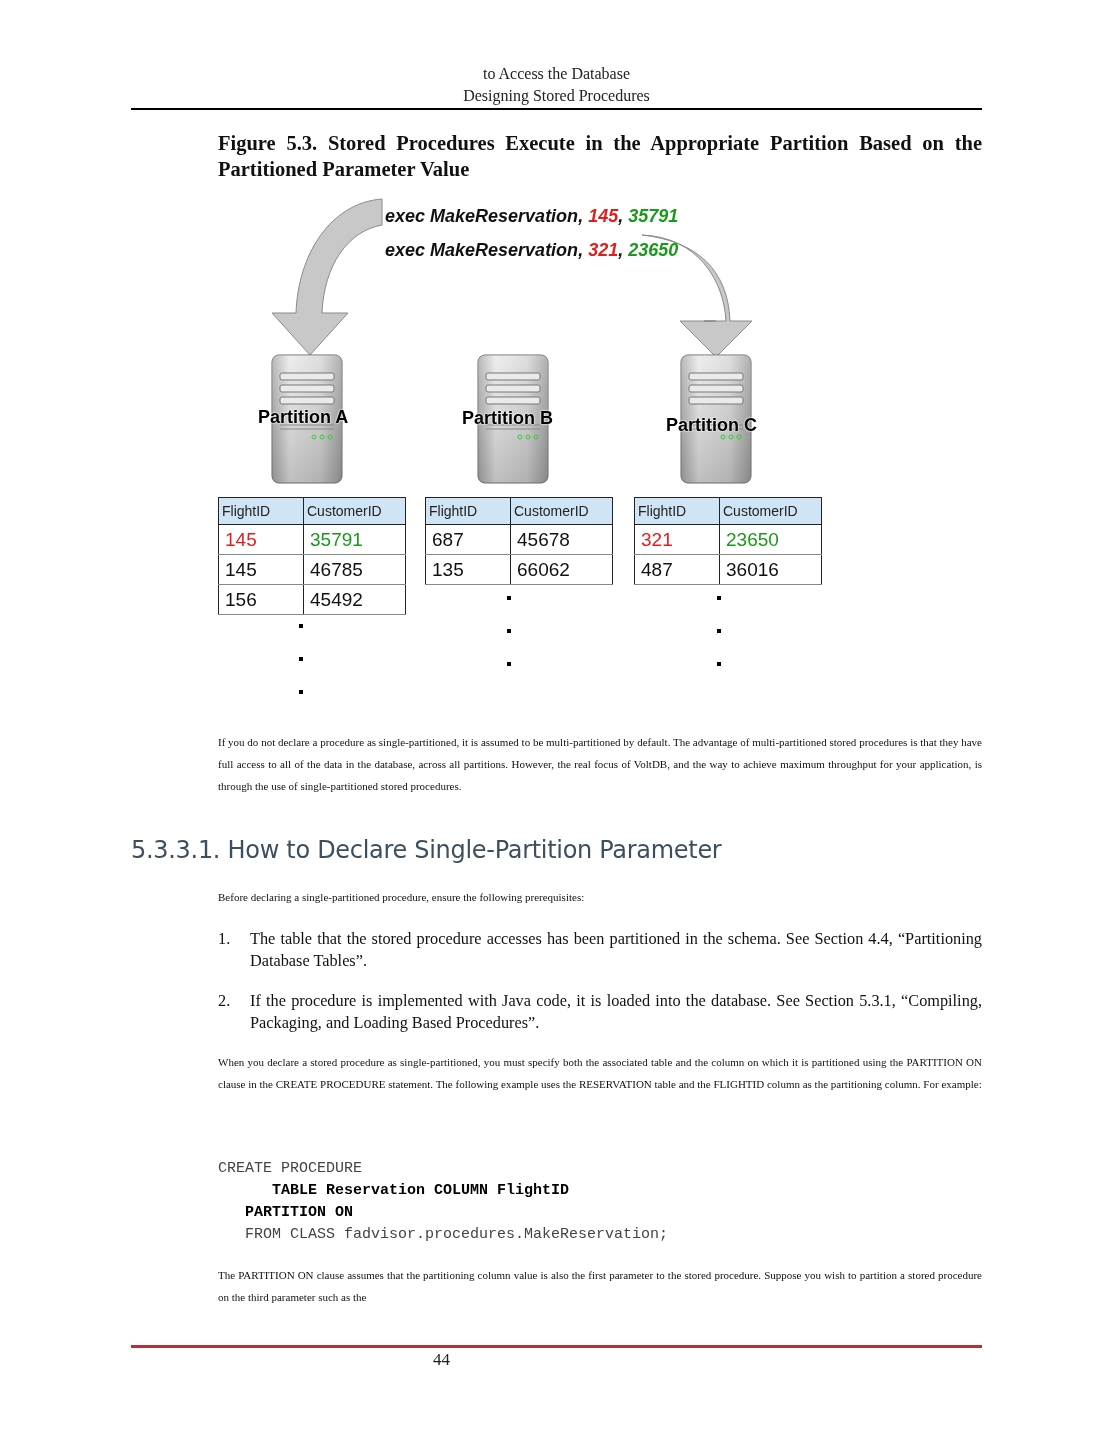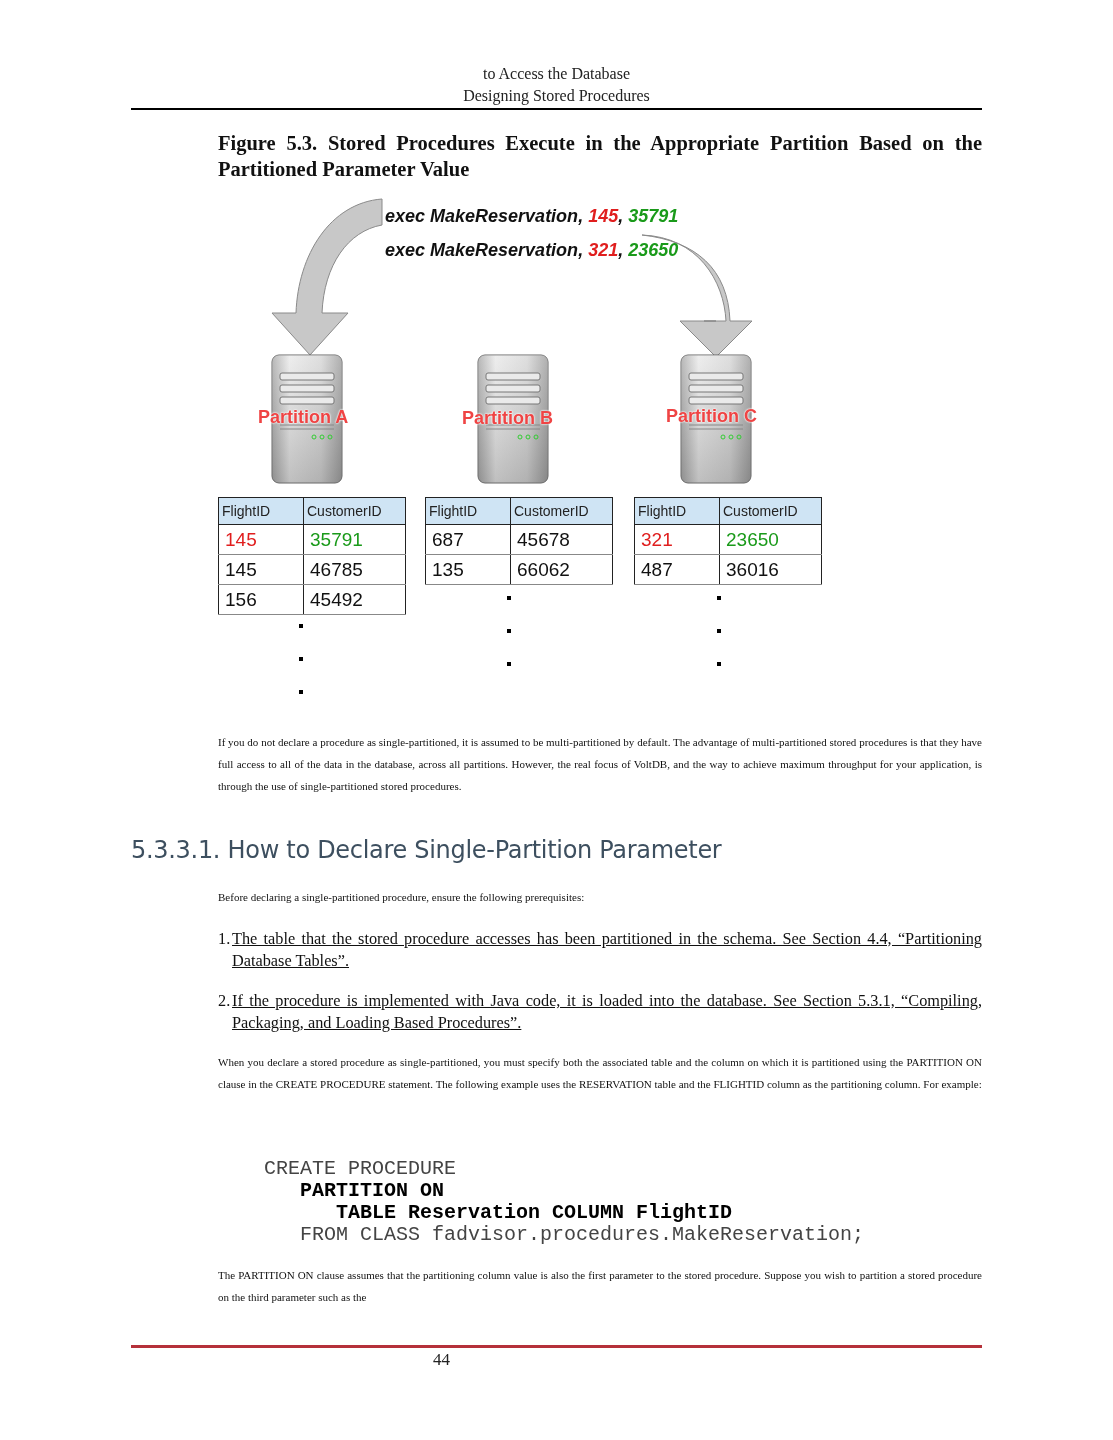--- a/index.html
+++ b/index.html
@@ -15,42 +15,42 @@
                font-size: 20.5px; line-height: 26px; text-align: justify; text-align-last: left; }
 
   .figure { position: absolute; top: 195px; left: 210px; width: 640px; height: 520px; }
   .figure svg { position: absolute; left: 0; top: 0; }
   .exec { position: absolute; font-family: "Liberation Sans", sans-serif; font-style: italic;
           font-weight: bold; font-size: 18px; white-space: nowrap; color: #111; }
   .exec .red { color: #e01e1e; }
   .exec .green { color: #1a9a1a; }
 
   .part-label { position: absolute; font-family: "Liberation Sans", sans-serif; font-weight: bold;
-                font-size: 18px; color: #ef4444; white-space: nowrap;
+                font-size: 18px; color: #000000; white-space: nowrap;
                 text-shadow: 0 0 2px #fff, 0 0 2px #fff; }
 
   table.ptable { position: absolute; border-collapse: collapse;
                  font-family: "Liberation Sans", sans-serif; }
   table.ptable th { background: #cfe4f4; font-weight: normal; font-size: 14px; text-align: left;
                     padding: 0 3px; height: 26px; border: 1px solid #222; color: #222; }
   table.ptable td { font-size: 19px; padding: 0 6px; height: 29px; border: 1px solid #222;
                     border-color: #222 #222 #888 #222; }
   table.ptable .red { color: #e01e1e; }
   table.ptable .green { color: #1a9a1a; }
   .dot { position: absolute; width: 4px; height: 4px; background: #000; }
 
   .para { position: absolute; left: 218px; width: 764px; font-size: 11px; line-height: 22px;
           text-align: justify; }
   .section-h { position: absolute; top: 836px; left: 131px; font-family: "DejaVu Sans", sans-serif;
                font-size: 24px; color: #3d4f5f; font-weight: normal; letter-spacing: -0.3px; }
   .list-item { position: absolute; left: 218px; width: 764px; font-size: 16.3px; line-height: 22px; }
   .list-item .num { position: absolute; left: 0; top: 0; }
-  .list-item .txt { margin-left: 14px; text-align: justify; text-decoration: underline; }
+  .list-item .txt { margin-left: 32px; text-align: justify; }
   .code { position: absolute; left: 218px; top: 1158px; font-family: "Liberation Mono", monospace;
-          font-size: 20px; line-height: 22px; white-space: pre; color: #444; margin-left: 46px; }
+          font-size: 15px; line-height: 22px; white-space: pre; color: #444; }
   .code .b { font-weight: bold; color: #000; }
 </style>
 </head>
 <body>
 
 <div class="header">
   <div>to Access the Database</div>
   <div>Designing Stored Procedures</div>
 </div>
 <div class="rule-top"></div>
@@ -117,21 +117,21 @@
 
   <div class="exec" style="left:175px; top:11px;">
     <span>exec MakeReservation</span>, <span class="red">145</span>, <span class="green">35791</span>
   </div>
   <div class="exec" style="left:175px; top:45px;">
     <span>exec MakeReservation</span>, <span class="red">321</span>, <span class="green">23650</span>
   </div>
 
   <div class="part-label" style="left:48px; top:212px;">Partition A</div>
   <div class="part-label" style="left:252px; top:213px;">Partition B</div>
-  <div class="part-label" style="left:456px; top:211px;">Partition C</div>
+  <div class="part-label" style="left:456px; top:220px;">Partition C</div>
 
   <table class="ptable" style="left:8px; top:302px; width:188px;">
     <tbody>
         <tr>
       <th style="width:78px">FlightID</th>
       <th>CustomerID</th>
     </tr>
     <tr>
       <td class="red">145</td>
       <td class="green">35791</td>
@@ -202,18 +202,18 @@
   <span class="num">1.</span>
   <div class="txt">The table that the stored procedure accesses has been partitioned in the schema. See Section 4.4, “Partitioning Database Tables”.</div>
 </div>
 <div class="list-item" style="top:990px;">
   <span class="num">2.</span>
   <div class="txt">If the procedure is implemented with Java code, it is loaded into the database. See Section 5.3.1, “Compiling, Packaging, and Loading Based Procedures”.</div>
 </div>
 
 <div class="para" style="top:1051px;">When you declare a stored procedure as single-partitioned, you must specify both the associated table and the column on which it is partitioned using the PARTITION ON clause in the CREATE PROCEDURE statement. The following example uses the RESERVATION table and the FLIGHTID column as the partitioning column. For example:</div>
 
-<div class="code"><div>CREATE PROCEDURE</div><div class="b">   PARTITION ON</div><div class="b">      TABLE Reservation COLUMN FlightID</div><div>   FROM CLASS fadvisor.procedures.MakeReservation;</div></div>
+<div class="code"><div>CREATE PROCEDURE</div><div class="b">      TABLE Reservation COLUMN FlightID</div><div class="b">   PARTITION ON</div><div>   FROM CLASS fadvisor.procedures.MakeReservation;</div></div>
 
 <div class="para" style="top:1264px;">The PARTITION ON clause assumes that the partitioning column value is also the first parameter to the stored procedure. Suppose you wish to partition a stored procedure on the third parameter such as the</div>
 
 <div class="rule-bottom"></div>
 <div class="page-num">44</div>
 
 </body></html>

